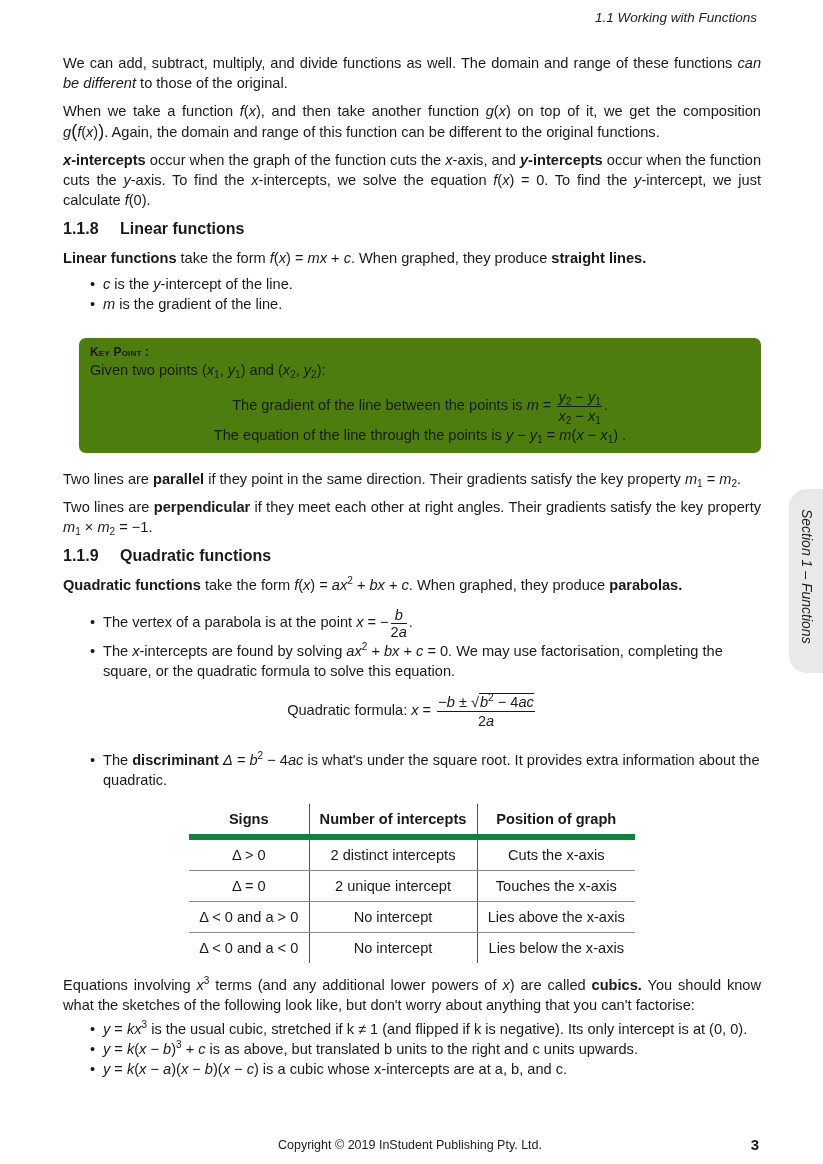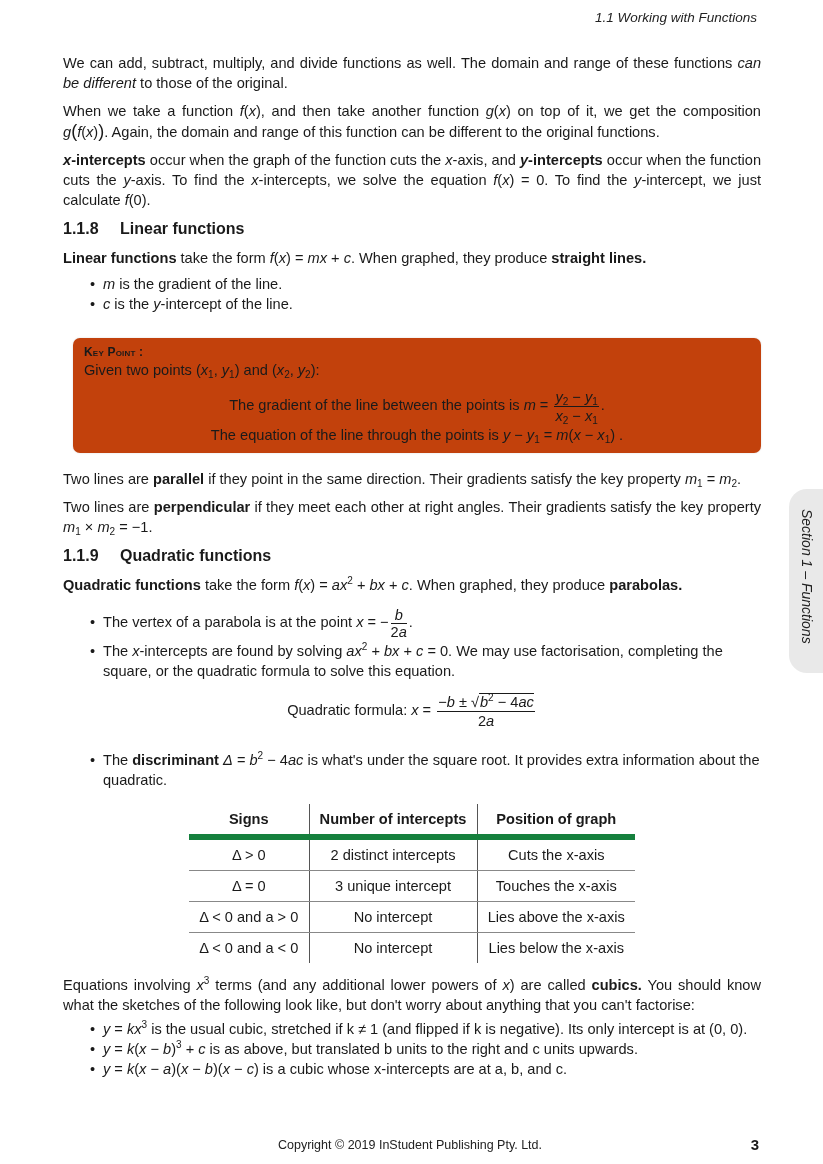--- a/index.html
+++ b/index.html
@@ -24,21 +24,21 @@
   h2 {
     font-size: 16px; font-weight: bold; margin: 6px 0 8px 0; line-height: 22px;
   }
   h2 .num { display: inline-block; width: 57px; }
   ul.bul { margin: 0 0 8px 0; padding-left: 40px; list-style: none; }
   ul.bul li { position: relative; margin: 0; }
   ul.bul li::before {
     content: "•"; position: absolute; left: -13px; top: 0;
   }
   .keypoint {
-    background: #c2410c; border-radius: 7px; margin: 24px 0 16px 10px;
+    background: #4d7c0f; border-radius: 7px; margin: 24px 0 16px 16px;
     padding: 6px 11px 8px 11px;
     box-shadow: 0 0 2px rgba(0,0,0,0.15);
   }
   .kp-title { font-weight: bold; font-size: 12px; font-variant: small-caps; letter-spacing: 0.2px; line-height: 16px; }
   .center { text-align: center; }
   .frac {
     display: inline-block; vertical-align: middle; text-align: center; margin: 0 2px;
   }
   .frac .top { display: block; border-bottom: 1px solid #1a1a1a; padding: 0 1px; line-height: 18px; }
   .frac .bot { display: block; line-height: 18px; }
@@ -92,22 +92,22 @@
 
   <h2>
     <span class="num">1.1.8</span><span>Linear functions</span>
   </h2>
 
   <p style="margin-bottom:6px">
     <b>Linear functions</b><span> take the form </span><i>f</i>(<i>x</i>) = <i>mx</i> + <i>c</i><span>. When graphed, they produce </span><b>straight lines.</b>
   </p>
 
   <ul class="bul">
+    <li><i>c</i><span> is the </span><i>y</i><span>-intercept of the line.</span></li>
     <li><i>m</i><span> is the gradient of the line.</span></li>
-    <li><i>c</i><span> is the </span><i>y</i><span>-intercept of the line.</span></li>
   </ul>
 
   <div class="keypoint">
     <div class="kp-title">Key Point :</div>
     <div>Given two points (<i>x</i><sub>1</sub>, <i>y</i><sub>1</sub>) and (<i>x</i><sub>2</sub>, <i>y</i><sub>2</sub>):</div>
     <div class="center kp-line1">
       <span>The gradient of the line between the points is </span><i>m</i> =
       <span class="frac">
         <span class="top"><i>y</i><sub>2</sub> − <i>y</i><sub>1</sub></span>
         <span class="bot"><i>x</i><sub>2</sub> − <i>x</i><sub>1</sub></span>
@@ -166,21 +166,21 @@
       </tr>
     </thead>
     <tbody>
       <tr class="row">
         <td class="c1">Δ &gt; 0</td>
         <td class="c2">2 distinct intercepts</td>
         <td class="c3">Cuts the x-axis</td>
       </tr>
       <tr class="row">
         <td class="c1">Δ = 0</td>
-        <td class="c2">3 unique intercept</td>
+        <td class="c2">2 unique intercept</td>
         <td class="c3">Touches the x-axis</td>
       </tr>
       <tr class="row">
         <td class="c1">Δ &lt; 0 and a &gt; 0</td>
         <td class="c2">No intercept</td>
         <td class="c3">Lies above the x-axis</td>
       </tr>
       <tr class="row">
         <td class="c1">Δ &lt; 0 and a &lt; 0</td>
         <td class="c2">No intercept</td>

